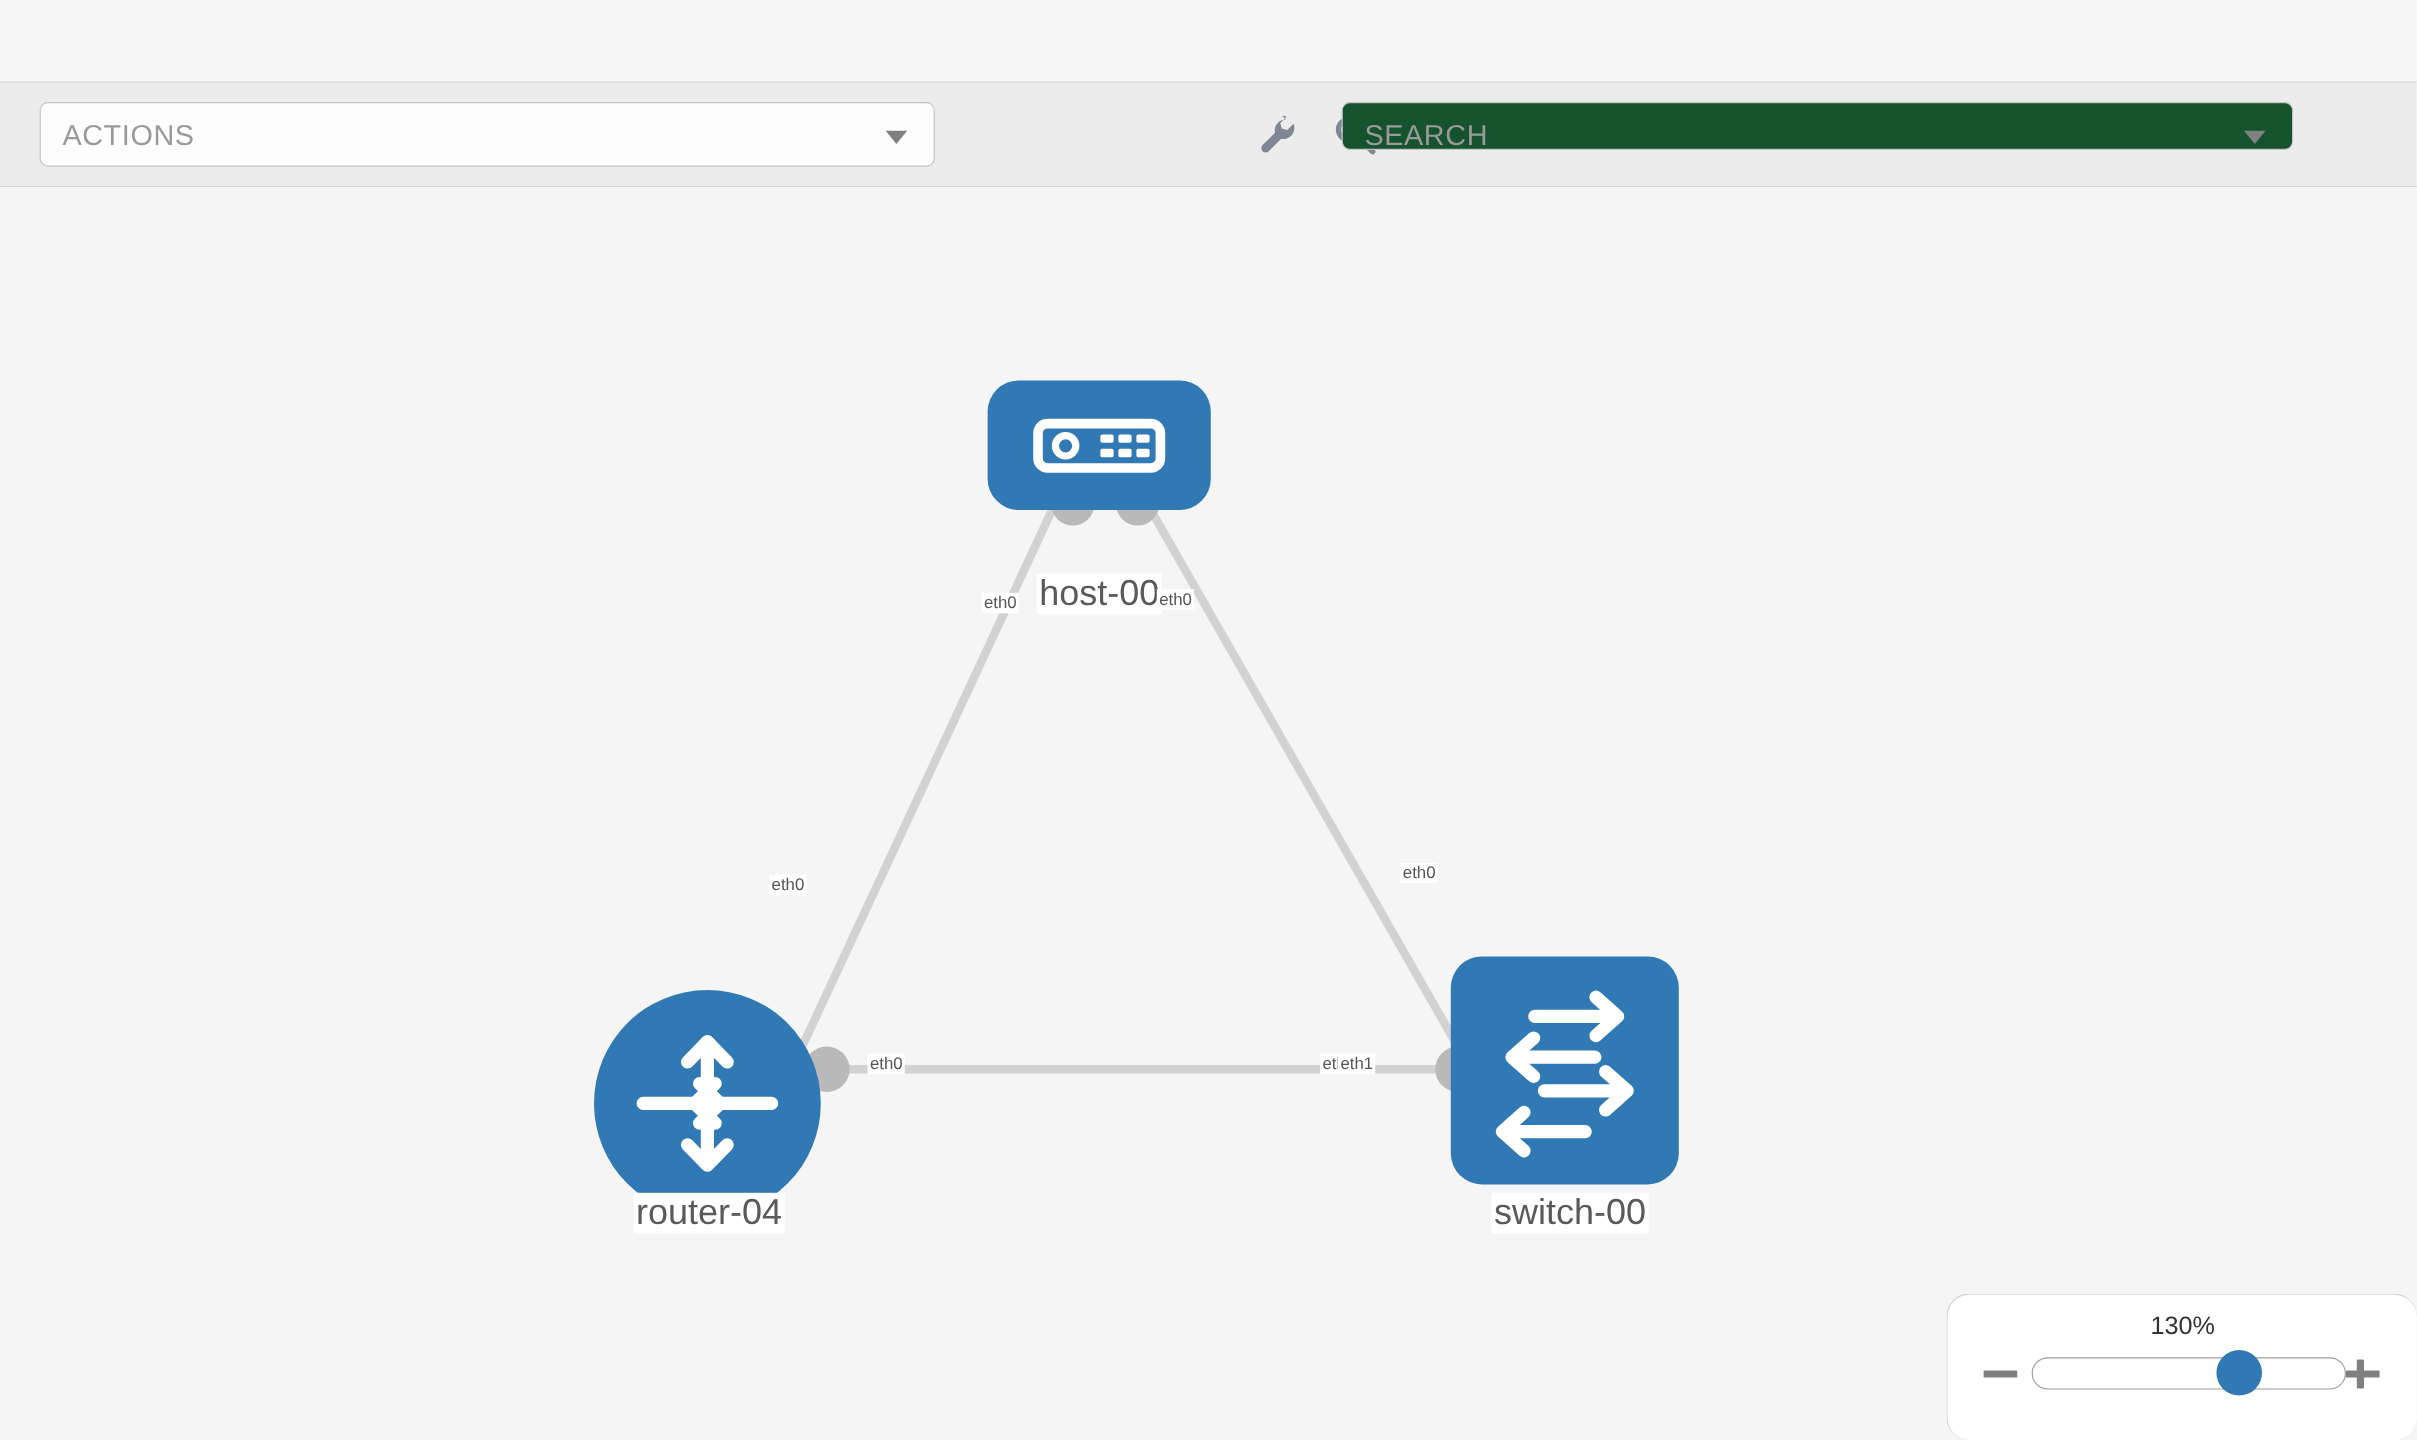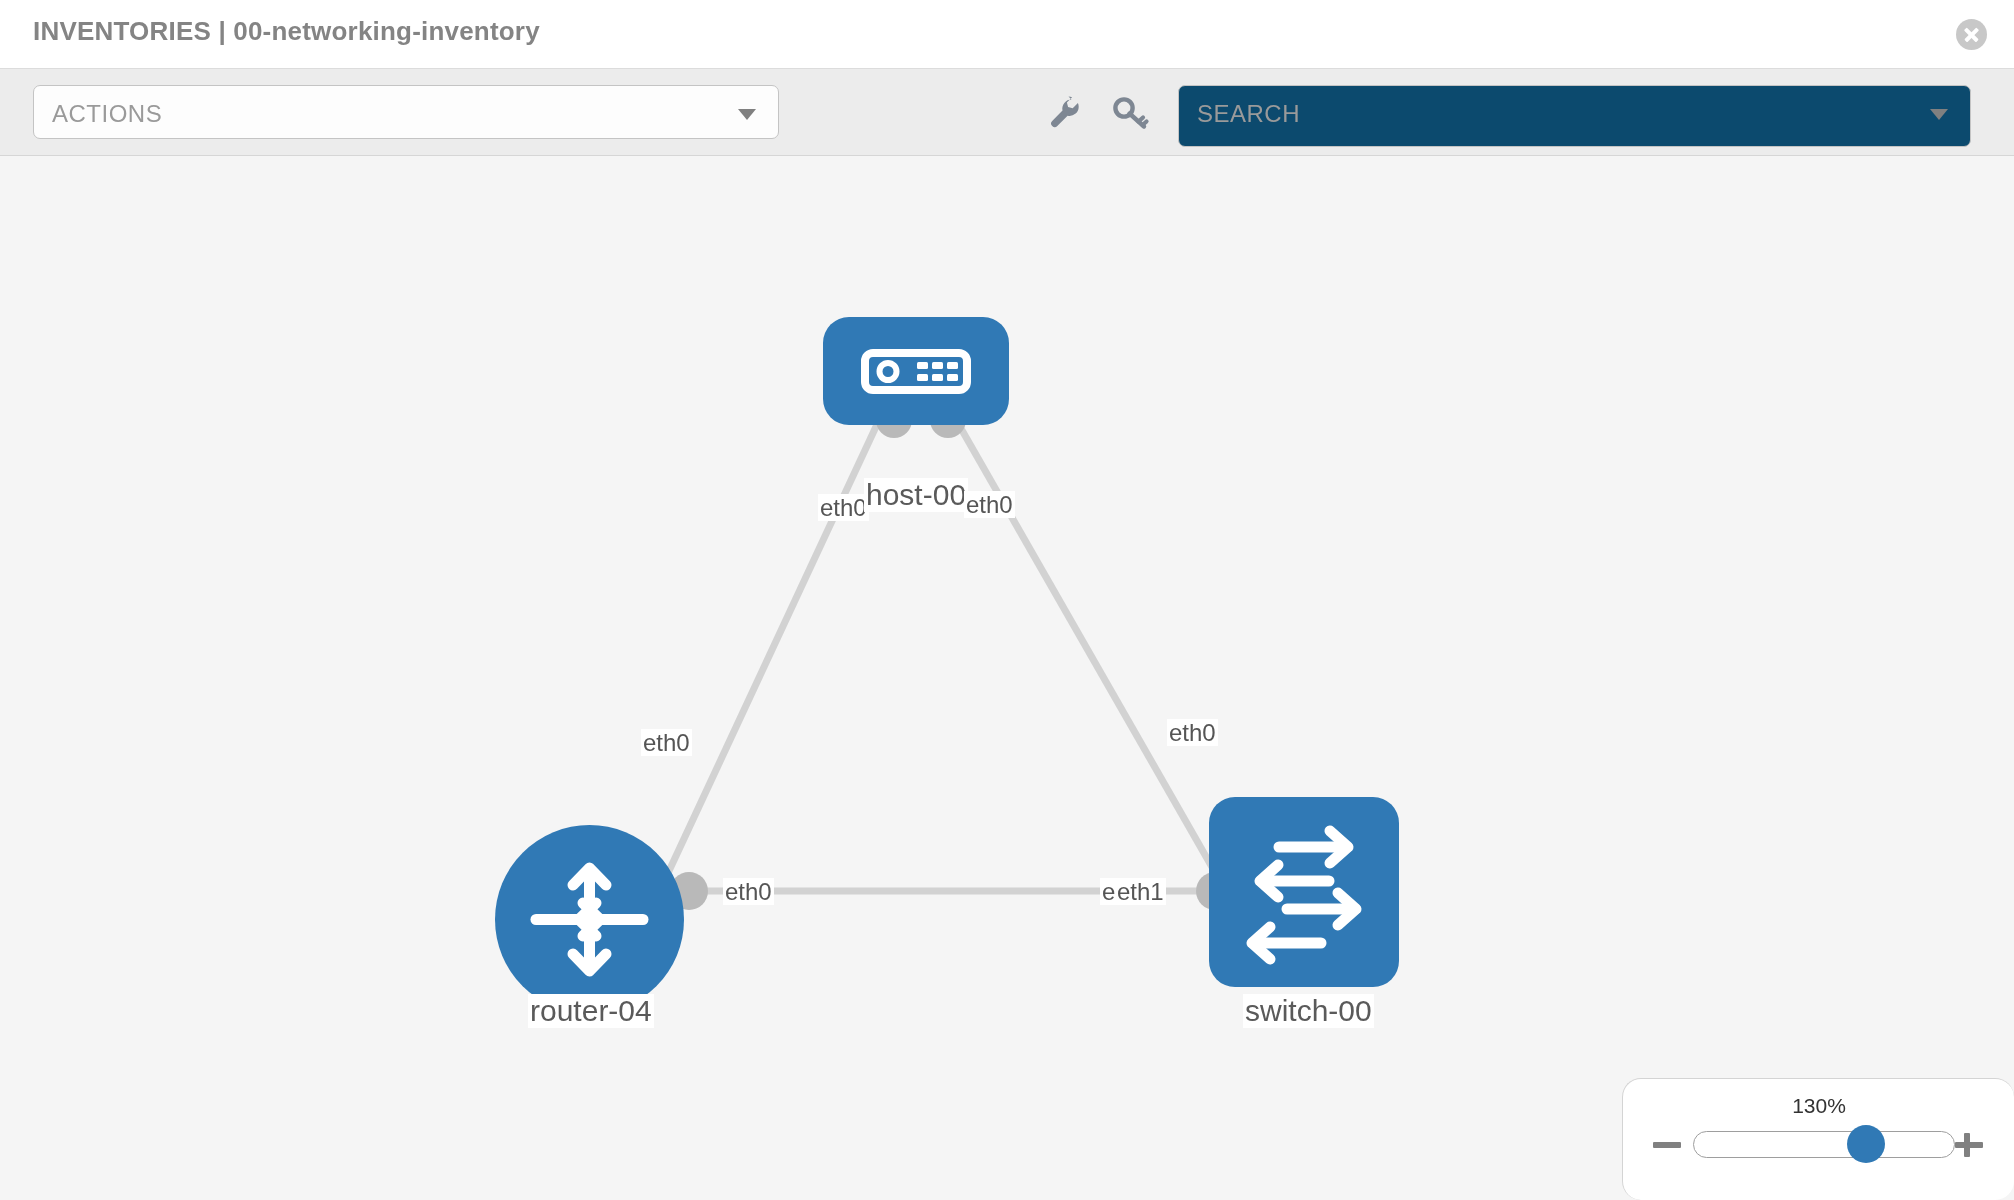--- a/index.html
+++ b/index.html
@@ -108,25 +108,25 @@
     top: 22px;
     width: 44px;
     height: 44px;
     cursor: pointer;
   }
   .tool-icon.wrench { left: 1040px; }
   .tool-icon.key    { left: 1108px; }
 
   .search-select {
     position: absolute;
-    left: 1178px;
+    left: 1118px;
     top: 16px;
     width: 793px;
-    height: 62px;
-    background: #0c4a6e;
+    height: 40px;
+    background: #14532d;
     border: 1px solid #c4c4c4;
     border-radius: 7px;
     box-sizing: border-box;
     cursor: text;
   }
   .search-select .label {
     position: absolute;
     left: 18px;
     top: 14px;
     font-size: 24px;
@@ -183,21 +183,21 @@
 
   
   .lbl {
     position: absolute;
     background: #ffffff;
     color: #555555;
     white-space: nowrap;
     line-height: 1.05;
     padding: 1px 2px;
   }
-  .lbl-iface { font-size: 24px; }
+  .lbl-iface { font-size: 14px; }
   .lbl-node  { font-size: 30px; color: #5a5a5a; }
 
   
   .zoom-panel {
     position: absolute;
     left: 1622px;
     top: 1078px;
     width: 392px;
     height: 122px;
     background: #ffffff;
@@ -256,27 +256,20 @@
     background: #3079b5;
     border-radius: 50%;
     cursor: pointer;
   }
 </style>
 </head>
 <body>
 
 <div id="app">
 
-  <div class="header">
-    <div class="header-title">INVENTORIES | 00-networking-inventory</div>
-    <div class="close-btn">
-      <div class="bar b1"></div>
-      <div class="bar b2"></div>
-    </div>
-  </div>
 
   <div class="toolbar">
 
     <div class="actions-select">
       <div class="label">ACTIONS</div>
       <div class="caret"></div>
     </div>
 
     <div class="tool-icon wrench">
       <svg width="44" height="44" viewBox="0 0 44 44" aria-hidden="true">

